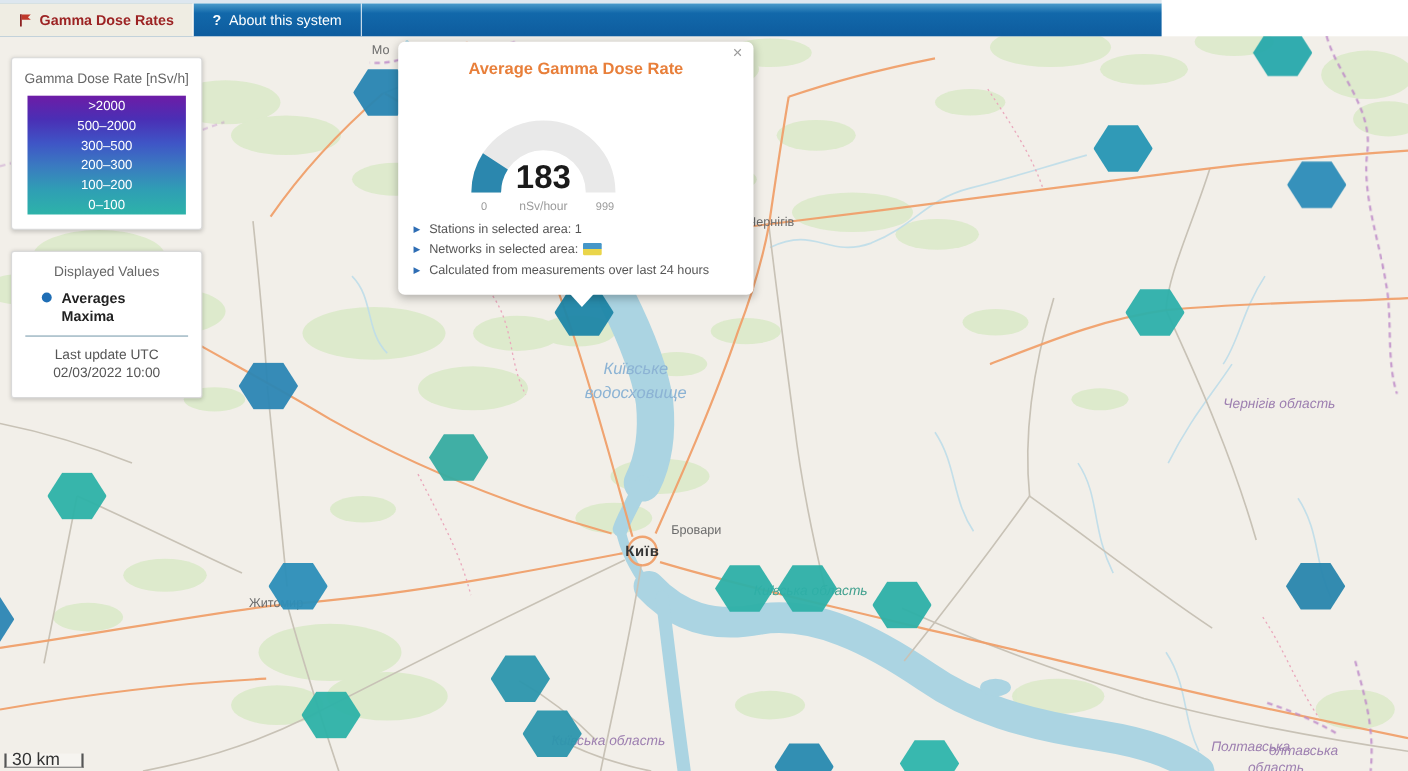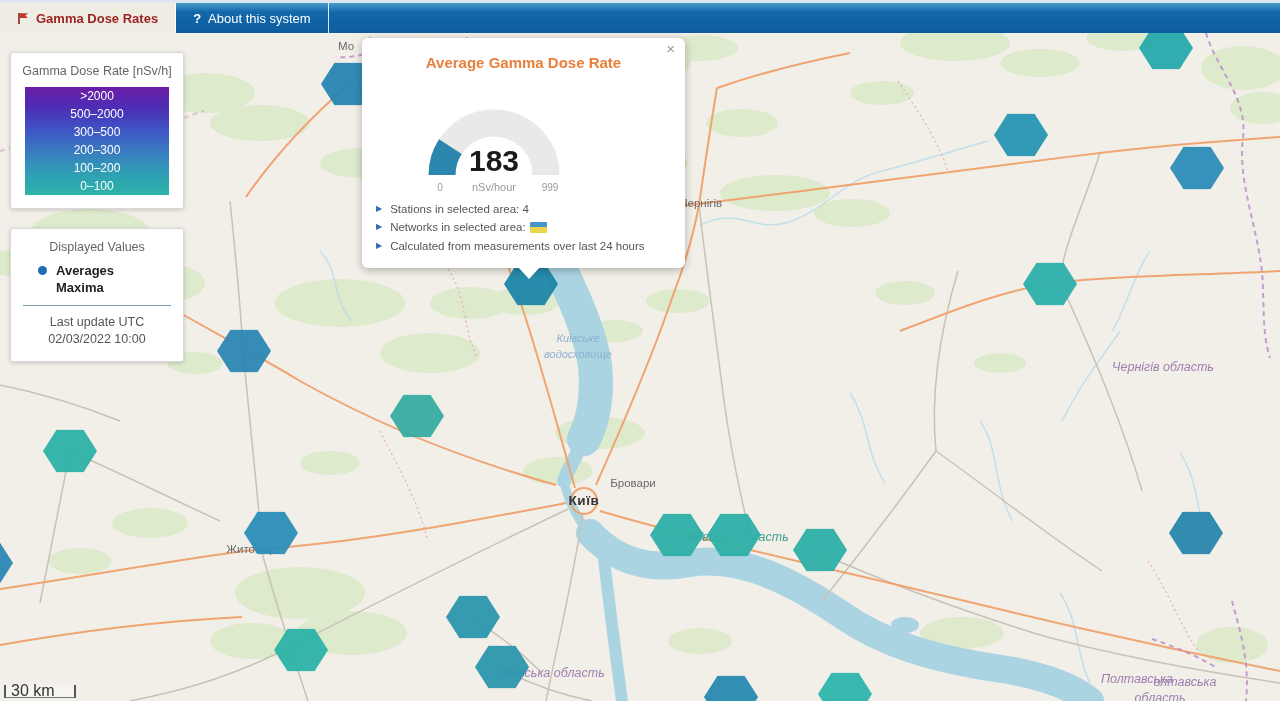--- a/index.html
+++ b/index.html
@@ -1,36 +1,36 @@
 <!DOCTYPE html>
 <html><head>
 <meta charset="utf-8">
 <style>
   html,body{margin:0;padding:0;}
   body{width:1280px;height:701px;overflow:hidden;font-family:"Liberation Sans",sans-serif;background:#fff;}
   #app{position:relative;width:1280px;height:701px;overflow:hidden;}
 
   
-  #tabbar{position:absolute;top:0;left:0;width:1280px;height:33px;
+  #tabbar{position:absolute;top:0;left:0;width:1056px;height:33px;
     background:linear-gradient(180deg,#4a9ccb 0%,#1268aa 30%,#0e5c9e 100%);
     border-top:3px solid #dde7ef;box-sizing:border-box;display:flex;align-items:stretch;z-index:50;}
   .tab{display:flex;align-items:center;gap:7px;padding:0 17px;color:#fff;font-size:13px;
     border-right:1px solid rgba(255,255,255,.85);cursor:pointer;white-space:nowrap;}
   .tab.active{background:#efede3;color:#9c2323;font-weight:bold;}
   .tab-icon{display:flex;align-items:center;}
   .qmark{font-weight:bold;font-size:13px;}
 
   
   #map{position:absolute;top:33px;left:0;width:1280px;height:668px;background:#f2efe9;overflow:hidden;}
   #basemap{position:absolute;top:0;left:0;z-index:1;}
 
   .map-label{position:absolute;transform:translate(-50%,-50%);white-space:pre;text-align:center;z-index:3;pointer-events:none;line-height:1.45;}
   .city{font-size:11.5px;color:#6b6b6b;}
   .city-bold{font-size:13.5px;color:#333;font-weight:bold;letter-spacing:.6px;}
-  .water{font-size:11px;color:#8cb3d4;font-style:italic;}
+  .water{font-size:15px;color:#8cb3d4;font-style:italic;}
   .region{font-size:12.5px;color:#9d7fb0;font-style:italic;}
   .region-green{font-size:12.5px;color:#43a18f;font-style:italic;}
 
   .hex{position:absolute;width:54px;height:47px;transform:translate(-50%,-50%);z-index:5;opacity:.96;cursor:pointer;
     clip-path:polygon(0 50%,25% 5%,75% 5%,100% 50%,75% 95%,25% 95%);}
 
   
   .panel{position:absolute;background:#fff;border:1px solid #d9d9d9;border-radius:3px;
     box-shadow:0 1px 4px rgba(0,0,0,.18);z-index:40;}
   #legend-panel{left:10px;top:19px;width:172px;}
@@ -289,21 +289,21 @@
           <path id="gauge-fill" fill="none" stroke-width="27" d="M 66 102 A 52 52 0 0 1 170 102" stroke="#2b87ae" stroke-dasharray="29.9 163.4"></path>
           <text x="118" y="98" text-anchor="middle" font-size="30" font-weight="bold" fill="#1a1a1a">183</text>
           <text x="118" y="118" text-anchor="middle" font-size="11" fill="#9a9a9a">nSv/hour</text>
           <text x="64" y="118" text-anchor="middle" font-size="10" fill="#9a9a9a">0</text>
           <text x="174" y="118" text-anchor="middle" font-size="10" fill="#9a9a9a">999</text>
         </svg>
       </div>
       <div id="popup-bullets">
           <div class="bullet">
             <span class="bullet-arrow">▶</span>
-            <span>Stations in selected area: 4</span>
+            <span>Stations in selected area: 1</span>
           </div>
           <div class="bullet">
             <span class="bullet-arrow">▶</span>
             <span>Networks in selected area:<span class="ua-flag" style="background: linear-gradient(rgb(69, 150, 200) 0px, rgb(69, 150, 200) 50%, rgb(234, 213, 74) 50%, rgb(234, 213, 74) 100%);"></span></span>
           </div>
           <div class="bullet">
             <span class="bullet-arrow">▶</span>
             <span>Calculated from measurements over last 24 hours</span>
           </div>
         </div>

